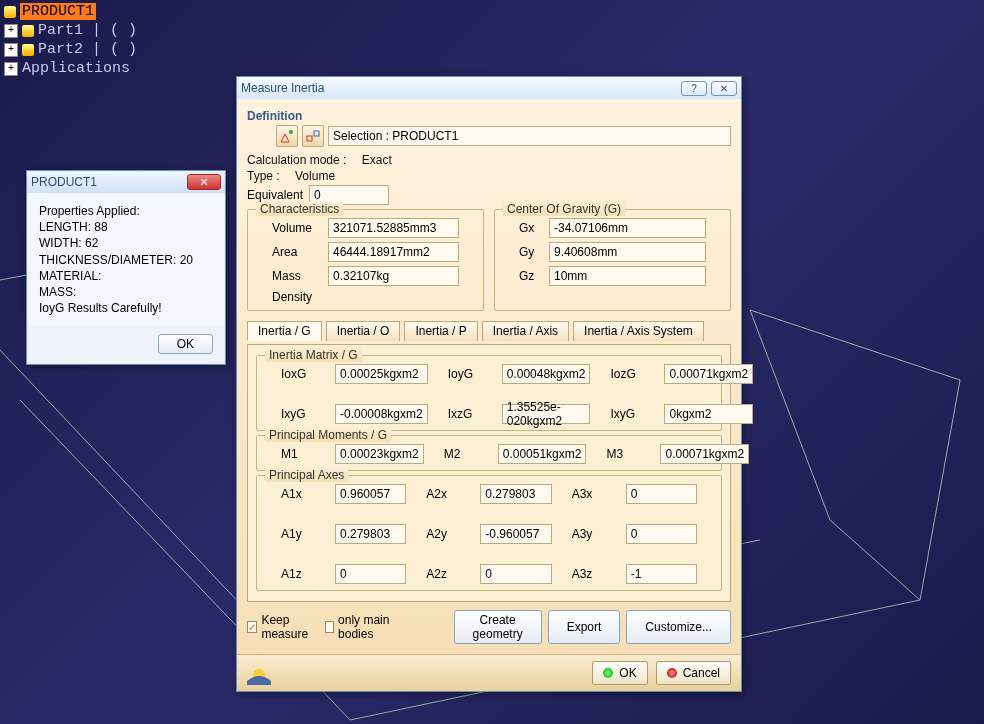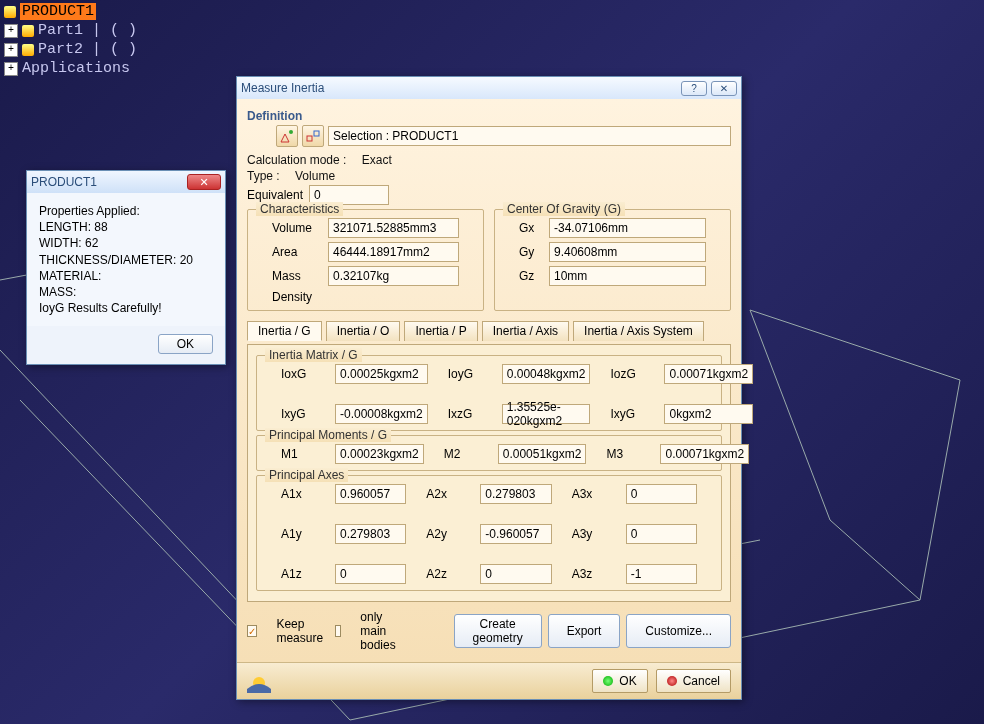--- a/index.html
+++ b/index.html
@@ -54,21 +54,21 @@
 .grid-cog { display:grid; grid-template-columns: 24px 1fr; row-gap:4px; column-gap:6px; align-items:center; }
 .two-col { display:flex; gap:10px; }
 .two-col .grp { flex:1; }
 
 .tabs { display:flex; gap:4px; margin:6px 0 4px; }
 .tab { border:1px solid #bfa87a; background:linear-gradient(#fffaf0,#f3e2bf); padding:2px 10px; cursor:pointer; font-size:12px; border-bottom:none;}
 .tab.active { background:#fffaf0; font-weight:normal; border-bottom:1px solid #fffaf0; position:relative; z-index:1;}
 .tabpanel { border:1px solid #bfa87a; background:#fbefd4; padding:6px 8px; margin-top:-1px; }
 .grid3 { display:grid; grid-template-columns: 34px 1fr 34px 1fr 34px 1fr; row-gap:4px; column-gap:6px; align-items:center;gap:20px; }
 .bottom-row { display:flex; align-items:center; gap:10px; margin-top:8px; }
-.chk { display:inline-flex; align-items:center; gap:19px; cursor:pointer; }
+.chk { display:inline-flex; align-items:center; gap:4px; cursor:pointer; }
 .chk-box { width:12px; height:12px; border:1px solid #9d8b60; background:#fffaf0; display:inline-flex; align-items:center; justify-content:center; }
 .chk-box.checked::after { content:"✓"; font-size:10px; color:#d46a00; }
 .bottom-btns { display:flex; gap:6px; flex:1; justify-content:flex-end;margin-left:42px; }
 .bigdlg .footer { background:linear-gradient(#f8ecd2,#e9d19c); padding:6px 10px; display:flex; justify-content:flex-end; gap:8px; border-top:1px solid #cdb787;}
 .fbtn { display:inline-flex; align-items:center; gap:6px; border:1px solid #b49b66; background:linear-gradient(#fff,#efe3c5); padding:2px 10px; border-radius:2px; cursor:pointer;}
 .dot { width:10px; height:10px; border-radius:50%; display:inline-block; }
 .dot.green{background:radial-gradient(#7f7,#0a0);} .dot.red{background:radial-gradient(#f88,#a00);}
 .sun-icon { width:24px; height:24px; }
 </style>
 </head>

